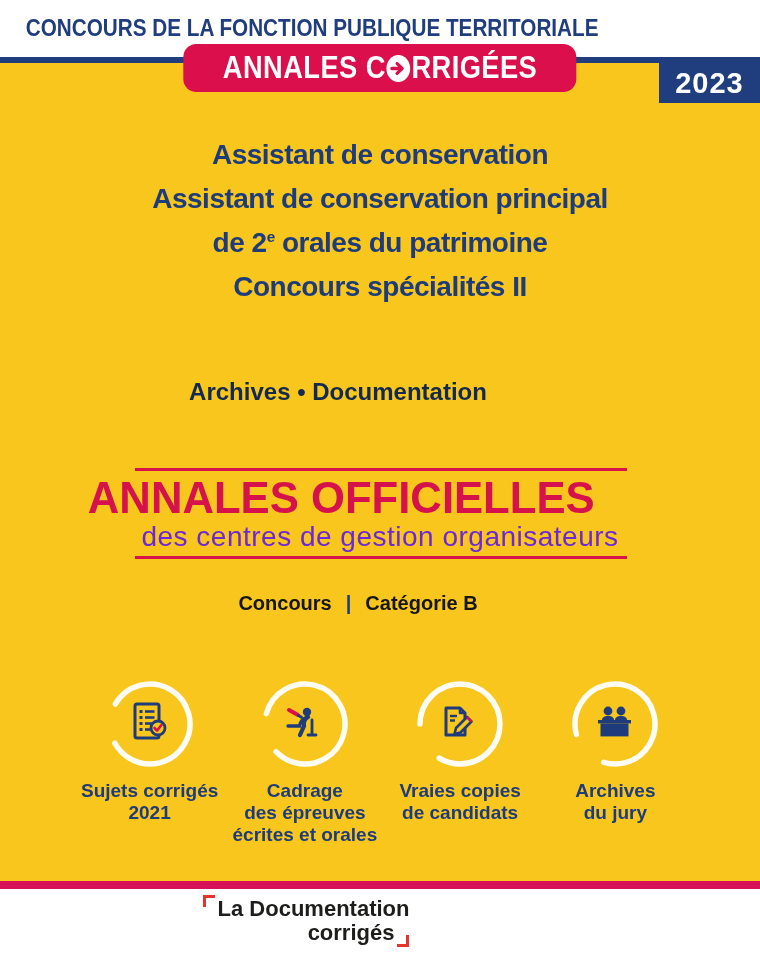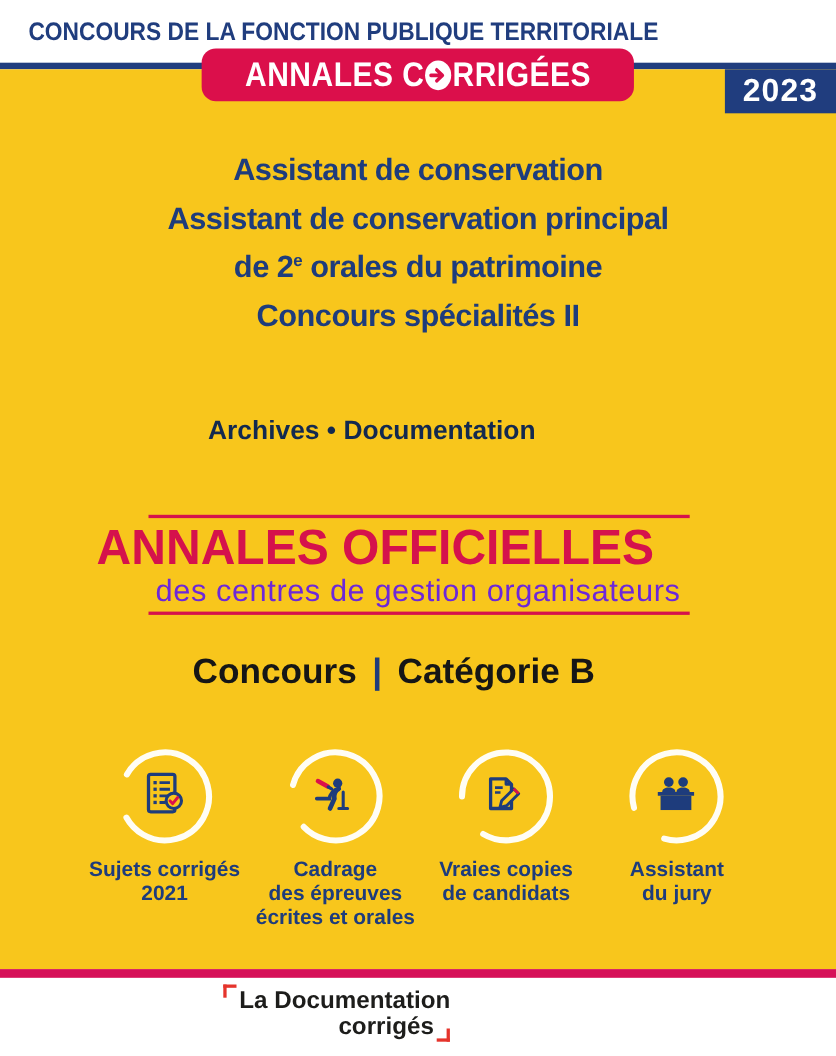--- a/index.html
+++ b/index.html
@@ -32,21 +32,21 @@
 
   
   .red-rule{position:absolute; left:135px; width:492px; height:3px; background:#d5124c;}
   .rule-top{top:468px;}
   .rule-bottom{top:556px;}
   .annales-heading{position:absolute; left:0; top:475px; width:626px; text-align:center; color:#d5124c; font-weight:bold; font-size:45px; letter-spacing:0px; line-height:46px;margin-left:28px;}
   .annales-heading span{display:inline-block; transform:scaleX(0.97); transform-origin:center; white-space:nowrap;}
   .annales-sub{position:absolute; left:0; top:521px; width:760px; text-align:center; color:#6d28d9; font-weight:normal; font-size:28px; letter-spacing:0.5px;}
 
   
-  .category{position:absolute; left:0; top:592px; width:716px; text-align:center; font-weight:bold; font-size:32px; color:#161616;}
+  .category{position:absolute; left:0; top:592px; width:716px; text-align:center; font-weight:bold; font-size:20px; color:#161616;}
   .category .sep{color:#1e3c7c; margin:0 14px; font-weight:bold;}
 
   
   .features{position:absolute; left:72px; top:678px; width:621px; display:flex;}
   .feature{width:155.25px; display:flex; flex-direction:column; align-items:center;}
   .icon-wrap{position:relative; width:92px; height:92px;}
   .icon-wrap svg{position:absolute; left:0; top:0;}
   .feature-label{margin-top:10px; text-align:center; color:#1e3c7c; font-weight:bold; font-size:19px; line-height:22px; white-space:pre-line;}
 
   
@@ -174,21 +174,21 @@
           <g transform="translate(22,22)">
             <circle cx="17" cy="11" r="4.4" fill="#1e3c7c"></circle>
             <circle cx="30" cy="11" r="4.4" fill="#1e3c7c"></circle>
             <path d="M11 20c0-2.5 2.5-4 6-4s6 1.5 6 4z" fill="#1e3c7c"></path>
             <path d="M24 20c0-2.5 2.5-4 6-4s6 1.5 6 4z" fill="#1e3c7c"></path>
             <rect x="7" y="20" width="33" height="3.4" fill="#1e3c7c"></rect>
             <rect x="9.5" y="23.4" width="28" height="13" fill="#1e3c7c"></rect>
           </g>
         </svg>
       </div>
-      <div class="feature-label">Assistant
+      <div class="feature-label">Archives
 du jury</div>
     </div>
 
   </div>
 
   <div class="crimson-band"></div>
   <div class="bottombar"></div>
   <div class="publisher">
     <div class="pub-block">
       <div class="pub-line1">

